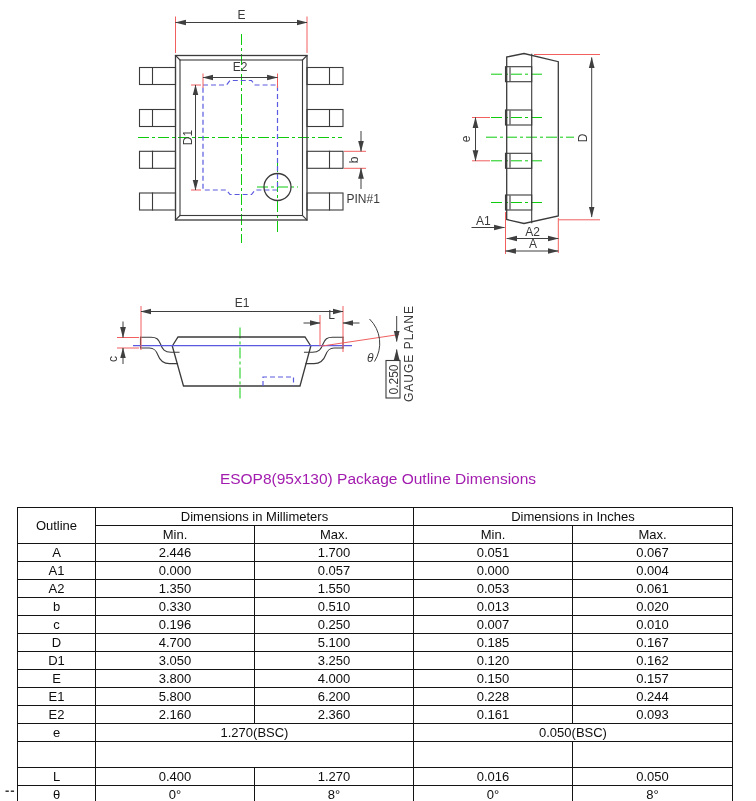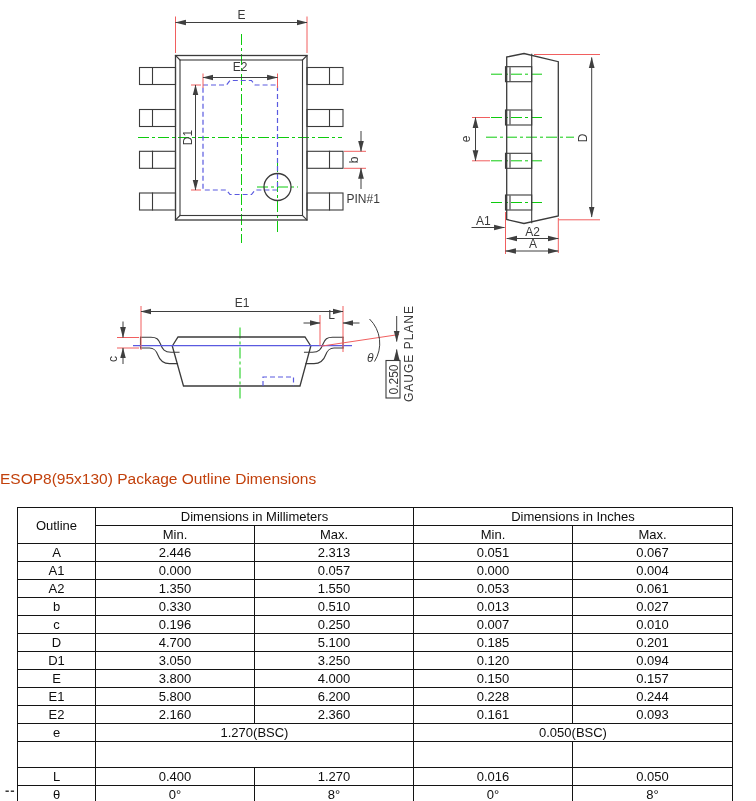--- a/index.html
+++ b/index.html
@@ -10,22 +10,22 @@
   svg { position:absolute; overflow:visible; }
   svg text { font-family:"Liberation Sans", sans-serif; font-size:12px; fill:#3a3a3a; }
   .ln  { stroke:#3b3b3b; stroke-width:1.1; fill:none; stroke-linecap:square; }
   .ln2 { stroke:#3b3b3b; stroke-width:1.3; fill:none; }
   .dim { stroke:#3f3f3f; stroke-width:1; fill:none; }
   .red { stroke:#f15f5f; stroke-width:1; fill:none; }
   .grn { stroke:#0ecb0e; stroke-width:1; fill:none; stroke-dasharray:11 3 3 3; }
   .blu { stroke:#5a5ae0; stroke-width:1.2; fill:none; }
   .dsh { stroke-dasharray:5 3; }
   .title {
-    position:absolute; top:470px; left:0; width:756px; text-align:left;
-    font-size:15.5px; color:#c2410c;
+    position:absolute; top:470px; left:0; width:756px; text-align:center;
+    font-size:15.5px; color:#a21caf;
   }
   .dim-table {
     position:absolute; top:507px; left:17px; width:715px;
     border-collapse:collapse; table-layout:fixed;
   }
   .dim-table td {
     border:1.4px solid #141414; font-size:13px; text-align:center;
     padding:0; height:17px; color:#0d0d0d; overflow:hidden; white-space:nowrap;
   }
   .dim-table tr.spacer td { height:25px; }
@@ -218,21 +218,21 @@
     </tr>
     <tr>
       <td>Min.</td>
       <td>Max.</td>
       <td>Min.</td>
       <td>Max.</td>
     </tr>
     <tr>
       <td>A</td>
       <td>2.446</td>
-      <td>2.313</td>
+      <td>1.700</td>
       <td>0.051</td>
       <td>0.067</td>
     </tr>
     <tr>
       <td>A1</td>
       <td>0.000</td>
       <td>0.057</td>
       <td>0.000</td>
       <td>0.004</td>
     </tr>
@@ -241,42 +241,42 @@
       <td>1.350</td>
       <td>1.550</td>
       <td>0.053</td>
       <td>0.061</td>
     </tr>
     <tr>
       <td>b</td>
       <td>0.330</td>
       <td>0.510</td>
       <td>0.013</td>
-      <td>0.027</td>
+      <td>0.020</td>
     </tr>
     <tr>
       <td>c</td>
       <td>0.196</td>
       <td>0.250</td>
       <td>0.007</td>
       <td>0.010</td>
     </tr>
     <tr>
       <td>D</td>
       <td>4.700</td>
       <td>5.100</td>
       <td>0.185</td>
-      <td>0.201</td>
+      <td>0.167</td>
     </tr>
     <tr>
       <td>D1</td>
       <td>3.050</td>
       <td>3.250</td>
       <td>0.120</td>
-      <td>0.094</td>
+      <td>0.162</td>
     </tr>
     <tr>
       <td>E</td>
       <td>3.800</td>
       <td>4.000</td>
       <td>0.150</td>
       <td>0.157</td>
     </tr>
     <tr>
       <td>E1</td>

